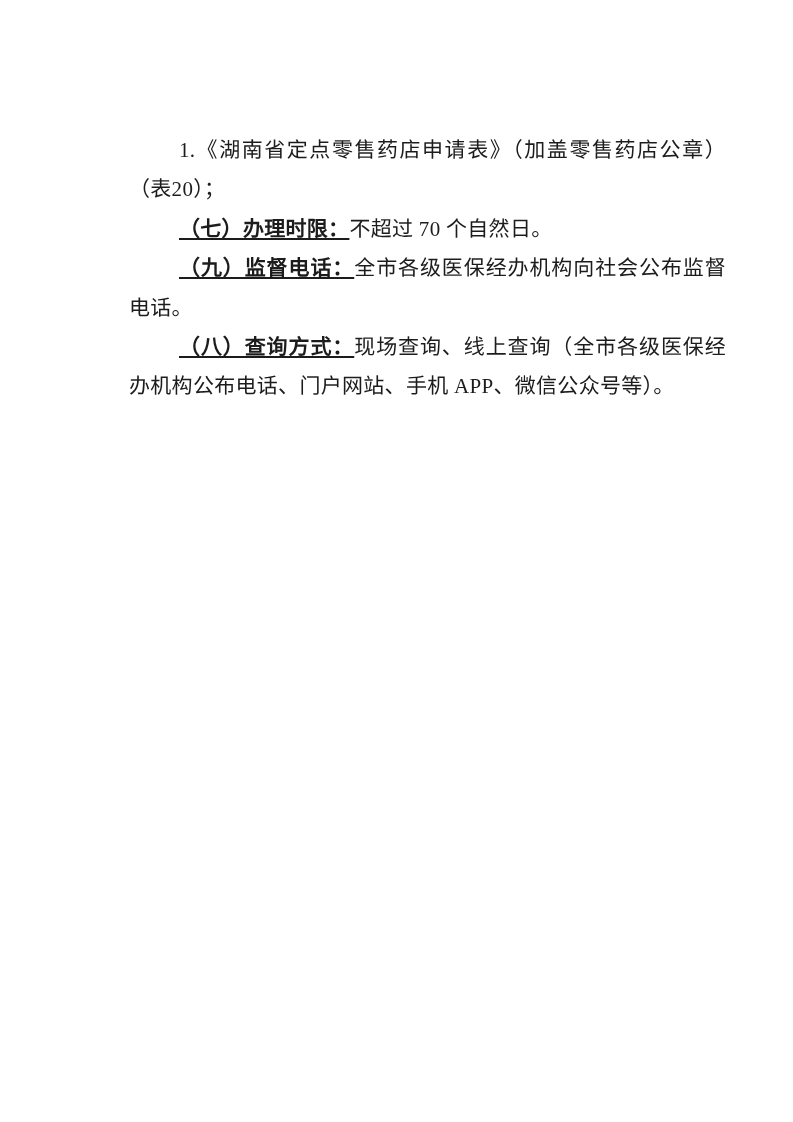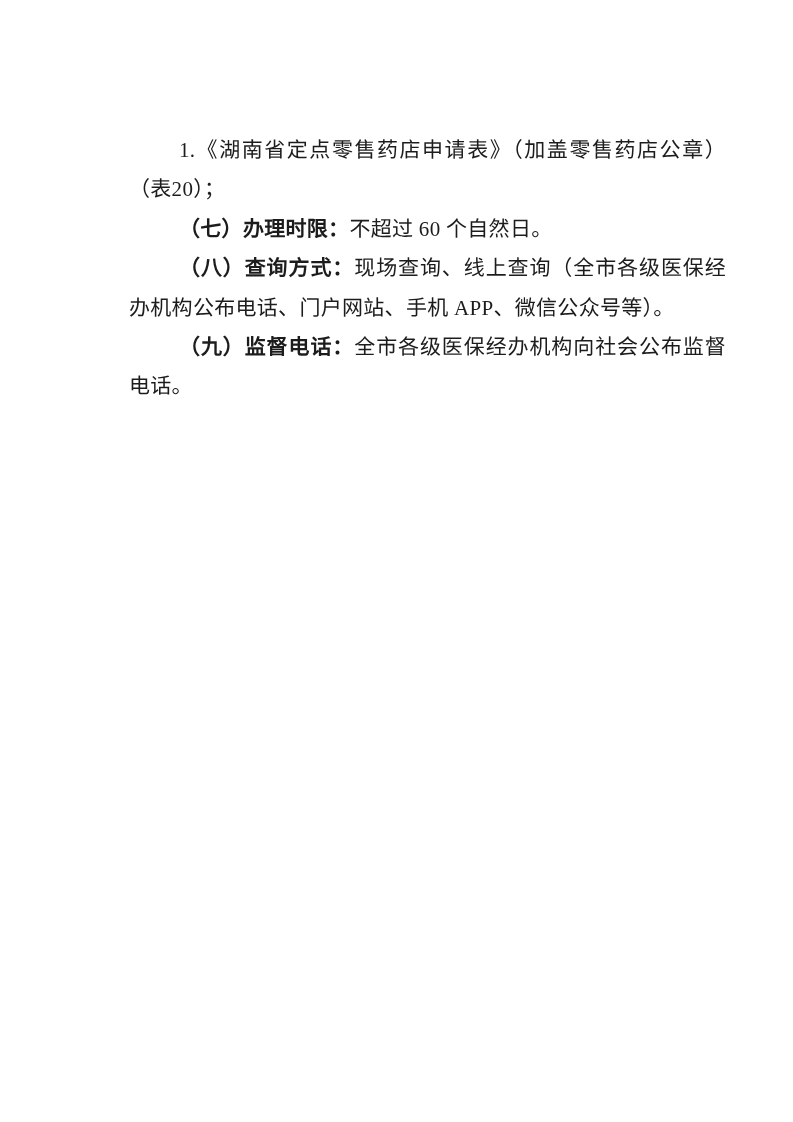--- a/index.html
+++ b/index.html
@@ -29,35 +29,36 @@
       letter-spacing: 0.3px;
     }
     .para {
       margin: 0;
       padding: 0;
       text-indent: 50px;
       word-break: break-all;
     }
     .seg-bold {
       font-weight: bold;
+      text-decoration: underline;
     }
     .footer {
       position: absolute;
       top: 976px;
       left: 0;
       width: 100%;
       text-align: center;
       font-size: 23px;
       color: #1c1c1c;
     }
   </style>
 </head>
 <body>
 
 <div class="page">
   <div class="content">
       <p class="para"><span>1.《湖南省定点零售药店申请表》（加盖零售药店公章）（表20）；</span></p>
-      <p class="para"><span class="seg-bold">（七）办理时限：</span><span>不超过 60 个自然日。</span></p>
+      <p class="para"><span class="seg-bold">（七）办理时限：</span><span>不超过 70 个自然日。</span></p>
+      <p class="para"><span class="seg-bold">（九）监督电话：</span><span>全市各级医保经办机构向社会公布监督电话。</span></p>
       <p class="para"><span class="seg-bold">（八）查询方式：</span><span>现场查询、线上查询（全市各级医保经办机构公布电话、门户网站、手机 APP、微信公众号等）。</span></p>
-      <p class="para"><span class="seg-bold">（九）监督电话：</span><span>全市各级医保经办机构向社会公布监督电话。</span></p>
     </div>
   <div class="footer">177</div>
 </div>
 
 </body></html>

